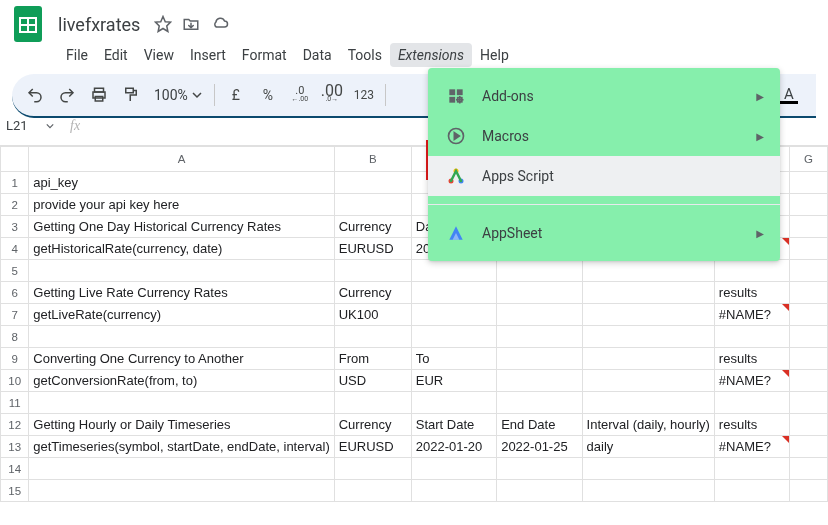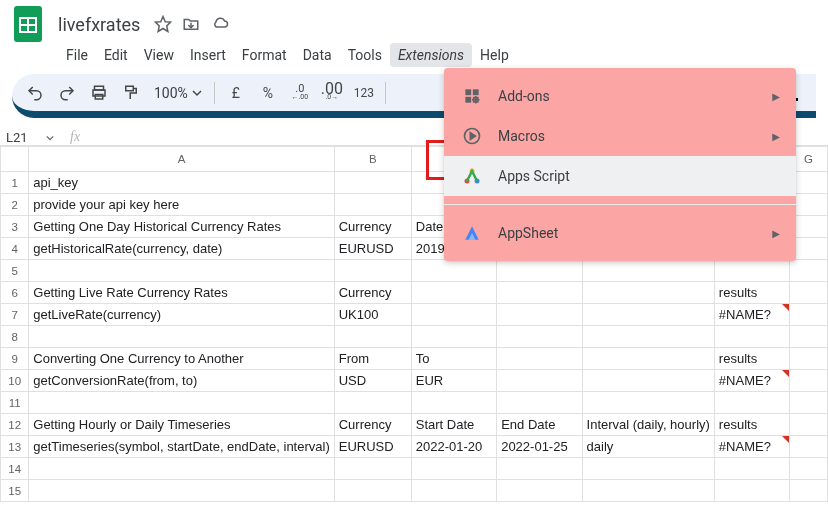--- a/index.html
+++ b/index.html
@@ -12,49 +12,49 @@
 .doc-title { font-size: 18px; color: #3c4043; padding: 2px 6px; }
 .title-icons { display: flex; gap: 10px; margin-left: 8px; }
 .title-icon { color: #5f6368; display: inline-flex; }
 
 
 .menubar { display: flex; padding: 0 0 0 58px; height: 26px; align-items: center; }
 .menu-item { padding: 4px 8px; font-size: 14px; color: #3c4043; cursor: pointer; border-radius: 4px; }
 .menu-item.open { background: #e3e5e8; font-style: italic; }
 
 
-.toolbar { display: flex; align-items: center; padding: 4px 8px; height: 44px; border-bottom: 7px solid #0c4a6e; gap: 2px; background: #edf2fa; margin: 6px 12px 0 12px; border-radius: 24px 0 0 24px; }
+.toolbar { display: flex; align-items: center; padding: 4px 8px; height: 44px; border-bottom: 2px solid #0c4a6e; gap: 2px; background: #edf2fa; margin: 6px 12px 0 12px; border-radius: 24px 0 0 24px; }
 .tb-btn { width: 30px; height: 30px; display: inline-flex; align-items: center; justify-content: center; color: #444746; cursor: pointer; border-radius: 4px; }
 .zoom { display: flex; align-items: center; gap: 4px; padding: 0 6px; font-size: 14px; }
 .tb-sep { width: 1px; height: 22px; background: #c7c7c7; margin: 0 4px; }
 .font-color { margin-left: auto; margin-right: 4px; width: 30px; height: 30px; display: flex; flex-direction: column; align-items: center; justify-content: center; }
 .font-color-letter { font-size: 15px; line-height: 14px; }
 .font-color-bar { width: 18px; height: 3px; background: #000; }
 
 
-.fx-row { display: flex; align-items: flex-end; height: 28px; border-bottom: 1px solid #e0e0e0; }
+.fx-row { display: flex; align-items: flex-start; height: 28px; border-bottom: 1px solid #e0e0e0; }
 .name-box { width: 60px; padding: 0 6px; font-size: 13px; color: #3c4043; display: flex; align-items: center; }
 .name-box-caret { margin-left: 18px; color: #5f6368; }
 .fx-label { font-style: italic; font-family: serif; color: #b3b3b3; margin: 0 10px; font-size: 14px; }
 .fx-input { flex: 1; border: none; height: 100%; font-size: 13px; outline: none; }
 
 
 .grid-wrap { position: relative; }
 table.grid { border-collapse: collapse; table-layout: fixed; font-family: Arial, sans-serif; }
 .col-rh { width: 45px; }
 .col { width: 111px; }
 th { background: #fff; border: 1px solid #e0e0e0; height: 25px; font-weight: normal; font-size: 11.5px; color: #5f6368; text-align: center; }
 th.rh { background: #fff; }
 td { border: 1px solid #e0e0e0; height: 22px; font-size: 13px; padding: 0 4px; white-space: nowrap; overflow: hidden; vertical-align: middle; color: #202124; }
 td.rh { text-align: center; font-size: 11.5px; color: #5f6368; background: #fff; position: relative; }
 td.mark { position: relative; }
 td.mark::after { content: ''; position: absolute; top: 0; right: 0; width: 0; height: 0; border-top: 7px solid #d93025; border-left: 7px solid transparent; }
 
 
-.dropdown { position: absolute; top: 68px; left: 444px; width: 352px; background: #fca5a5; box-shadow: 0 2px 6px rgba(0,0,0,0.2), 0 1px 2px rgba(0,0,0,0.06); border-radius: 4px; padding: 8px 0; z-index: 100; }
+.dropdown { position: absolute; top: 68px; left: 428px; width: 352px; background: #86efac; box-shadow: 0 2px 6px rgba(0,0,0,0.2), 0 1px 2px rgba(0,0,0,0.06); border-radius: 4px; padding: 8px 0; z-index: 100; }
 .dd-item { display: flex; align-items: center; height: 40px; padding: 0 16px; font-size: 14px; color: #3c4043; cursor: pointer; }
 .dd-item.highlight { background: #eef0f2; }
 .dd-icon { width: 24px; display: flex; justify-content: center; margin-right: 14px; }
 .dd-label { flex: 1; }
 .dd-arrow { color: #5f6368; font-size: 10px; }
 .dd-sep { height: 1px; background: #e8eaed; margin: 8px 0; }
 .highlight-box { position: absolute; border: 3.5px solid #e21b1b; pointer-events: none; }
 </style>
 </head>
 <body>

